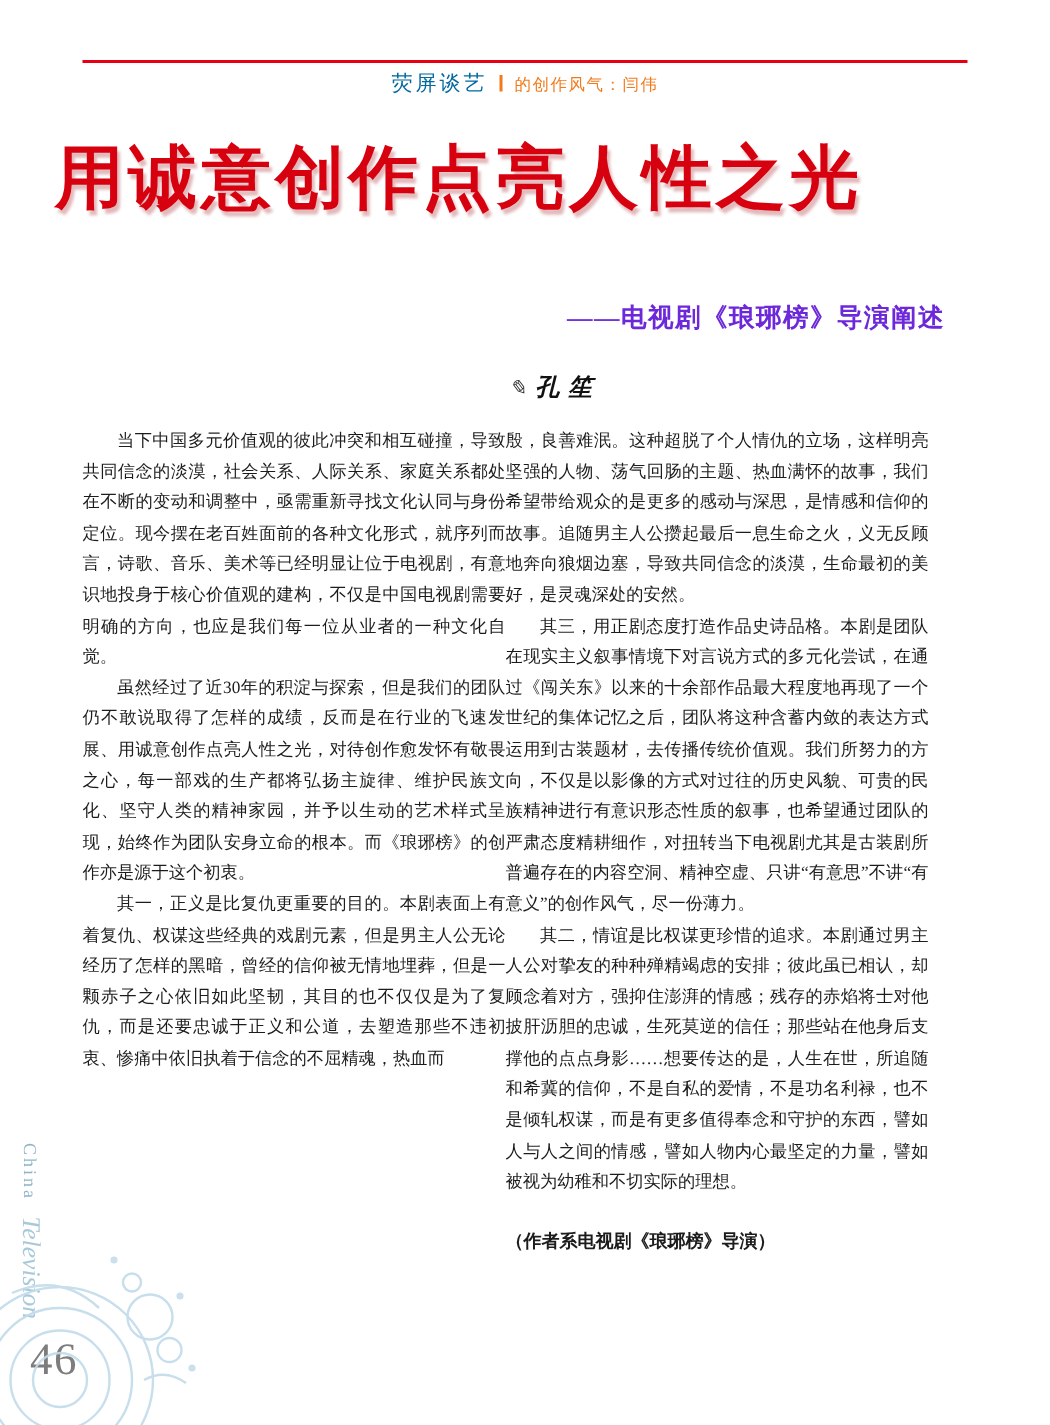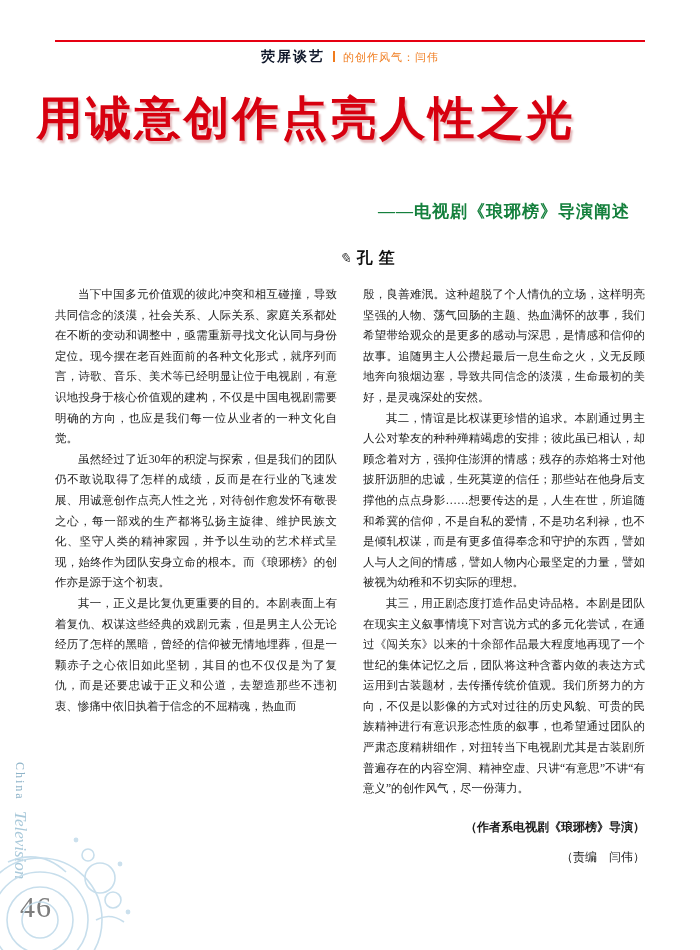--- a/index.html
+++ b/index.html
@@ -11,59 +11,59 @@
     position:relative;width:700px;height:950px;background:#ffffff;
     overflow:hidden;
   }
   
   .header{position:absolute;top:40px;left:55px;right:55px;}
   .header-rule{border-top:2px solid #e60012;height:0;}
   .header-row{
     text-align:center;margin-top:5px;
     font-family:"Liberation Sans","DejaVu Sans",sans-serif;
   }
-  .section-title{color:#0f172a;font-weight:bold;font-size:14px;letter-spacing:2px;}
+  .section-title{color:#0369a1;font-weight:normal;font-size:14px;letter-spacing:2px;}
   .header-sep{
     display:inline-block;width:2px;height:11px;background:#f07b1d;
     margin:0 8px;vertical-align:middle;
   }
   .host{color:#f07b1d;font-size:11px;letter-spacing:1px;}
   
   .title{
     position:absolute;top:88px;left:0;width:612px;margin:0;
     text-align:center;font-size:46px;font-weight:bold;color:#d7000f;
     letter-spacing:3px;
     text-shadow:2px 3px 2px rgba(150,0,10,0.28);
     font-family:"Liberation Serif","DejaVu Serif",serif;
   }
   .subtitle{
     position:absolute;top:200px;left:55px;right:70px;
-    text-align:right;font-size:17px;font-weight:bold;color:#15803d;
+    text-align:right;font-size:17px;font-weight:bold;color:#6d28d9;
     letter-spacing:1px;
   }
   .author-row{
     position:absolute;top:248px;left:0;width:700px;text-align:center;
     padding-left:40px;box-sizing:border-box;
     font-size:16px;color:#111;
   }
   .pen{font-size:14px;color:#333;margin-right:6px;font-style:italic;}
-  .author{font-weight:bold;letter-spacing:6px;}
+  .author{font-weight:bold;letter-spacing:6px;font-style:italic;}
   
   .columns{
     position:absolute;top:284px;left:55px;width:590px;height:636px;
-    display:flex;gap:26px;
+    display:flex;
   }
   .col{
     width:282px;flex:0 0 282px;
     font-size:11.5px;line-height:20.6px;color:#1c1c1c;
     text-align:justify;overflow:hidden;
   }
   .col p{margin:0;text-indent:2em;}
   .col p.no-indent{text-indent:0;}
-  .note{margin-top:10px;text-align:right;font-size:12px;}
+  .note{margin-top:10px;font-size:12px;}
   .note-bold{font-weight:bold;margin-top:18px;}
   
   .side-text{
     position:absolute;left:12px;top:762px;
     writing-mode:vertical-rl;line-height:1;
   }
   .side-china{
     color:#8fb4c9;font-size:12px;letter-spacing:2px;
     font-family:"Liberation Serif",serif;
   }
@@ -99,24 +99,23 @@
   </div>
 
   <div class="columns">
     <div class="col">
       <p>当下中国多元价值观的彼此冲突和相互碰撞，导致共同信念的淡漠，社会关系、人际关系、家庭关系都处在不断的变动和调整中，亟需重新寻找文化认同与身份定位。现今摆在老百姓面前的各种文化形式，就序列而言，诗歌、音乐、美术等已经明显让位于电视剧，有意识地投身于核心价值观的建构，不仅是中国电视剧需要明确的方向，也应是我们每一位从业者的一种文化自觉。</p>
       <p>虽然经过了近30年的积淀与探索，但是我们的团队仍不敢说取得了怎样的成绩，反而是在行业的飞速发展、用诚意创作点亮人性之光，对待创作愈发怀有敬畏之心，每一部戏的生产都将弘扬主旋律、维护民族文化、坚守人类的精神家园，并予以生动的艺术样式呈现，始终作为团队安身立命的根本。而《琅琊榜》的创作亦是源于这个初衷。</p>
       <p>其一，正义是比复仇更重要的目的。本剧表面上有着复仇、权谋这些经典的戏剧元素，但是男主人公无论经历了怎样的黑暗，曾经的信仰被无情地埋葬，但是一颗赤子之心依旧如此坚韧，其目的也不仅仅是为了复仇，而是还要忠诚于正义和公道，去塑造那些不违初衷、惨痛中依旧执着于信念的不屈精魂，热血而</p>
     </div>
     <div class="col">
       <p class="no-indent">殷，良善难泯。这种超脱了个人情仇的立场，这样明亮坚强的人物、荡气回肠的主题、热血满怀的故事，我们希望带给观众的是更多的感动与深思，是情感和信仰的故事。追随男主人公攒起最后一息生命之火，义无反顾地奔向狼烟边塞，导致共同信念的淡漠，生命最初的美好，是灵魂深处的安然。</p>
+      <p>其三，用正剧态度打造作品史诗品格。本剧是团队在现实主义叙事情境下对言说方式的多元化尝试，在通过《闯关东》以来的十余部作品最大程度地再现了一个世纪的集体记忆之后，团队将这种含蓄内敛的表达方式运用到古装题材，去传播传统价值观。我们所努力的方向，不仅是以影像的方式对过往的历史风貌、可贵的民族精神进行有意识形态性质的叙事，也希望通过团队的严肃态度精耕细作，对扭转当下电视剧尤其是古装剧所普遍存在的内容空洞、精神空虚、只讲“有意思”不讲“有意义”的创作风气，尽一份薄力。</p>
       <p>其二，情谊是比权谋更珍惜的追求。本剧通过男主人公对挚友的种种殚精竭虑的安排；彼此虽已相认，却顾念着对方，强抑住澎湃的情感；残存的赤焰将士对他披肝沥胆的忠诚，生死莫逆的信任；那些站在他身后支撑他的点点身影……想要传达的是，人生在世，所追随和希冀的信仰，不是自私的爱情，不是功名利禄，也不是倾轧权谋，而是有更多值得奉念和守护的东西，譬如人与人之间的情感，譬如人物内心最坚定的力量，譬如被视为幼稚和不切实际的理想。</p>
-      <p>其三，用正剧态度打造作品史诗品格。本剧是团队在现实主义叙事情境下对言说方式的多元化尝试，在通过《闯关东》以来的十余部作品最大程度地再现了一个世纪的集体记忆之后，团队将这种含蓄内敛的表达方式运用到古装题材，去传播传统价值观。我们所努力的方向，不仅是以影像的方式对过往的历史风貌、可贵的民族精神进行有意识形态性质的叙事，也希望通过团队的严肃态度精耕细作，对扭转当下电视剧尤其是古装剧所普遍存在的内容空洞、精神空虚、只讲“有意思”不讲“有意义”的创作风气，尽一份薄力。</p>
       <div class="note note-bold">（作者系电视剧《琅琊榜》导演）</div>
-      <div class="note">（责编　闫伟）</div>
     </div>
   </div>
 
   <div class="side-text">
     <span class="side-china">China</span>
     <span class="side-tv">Television</span>
   </div>
 
   <div class="page-number">46</div>
 

